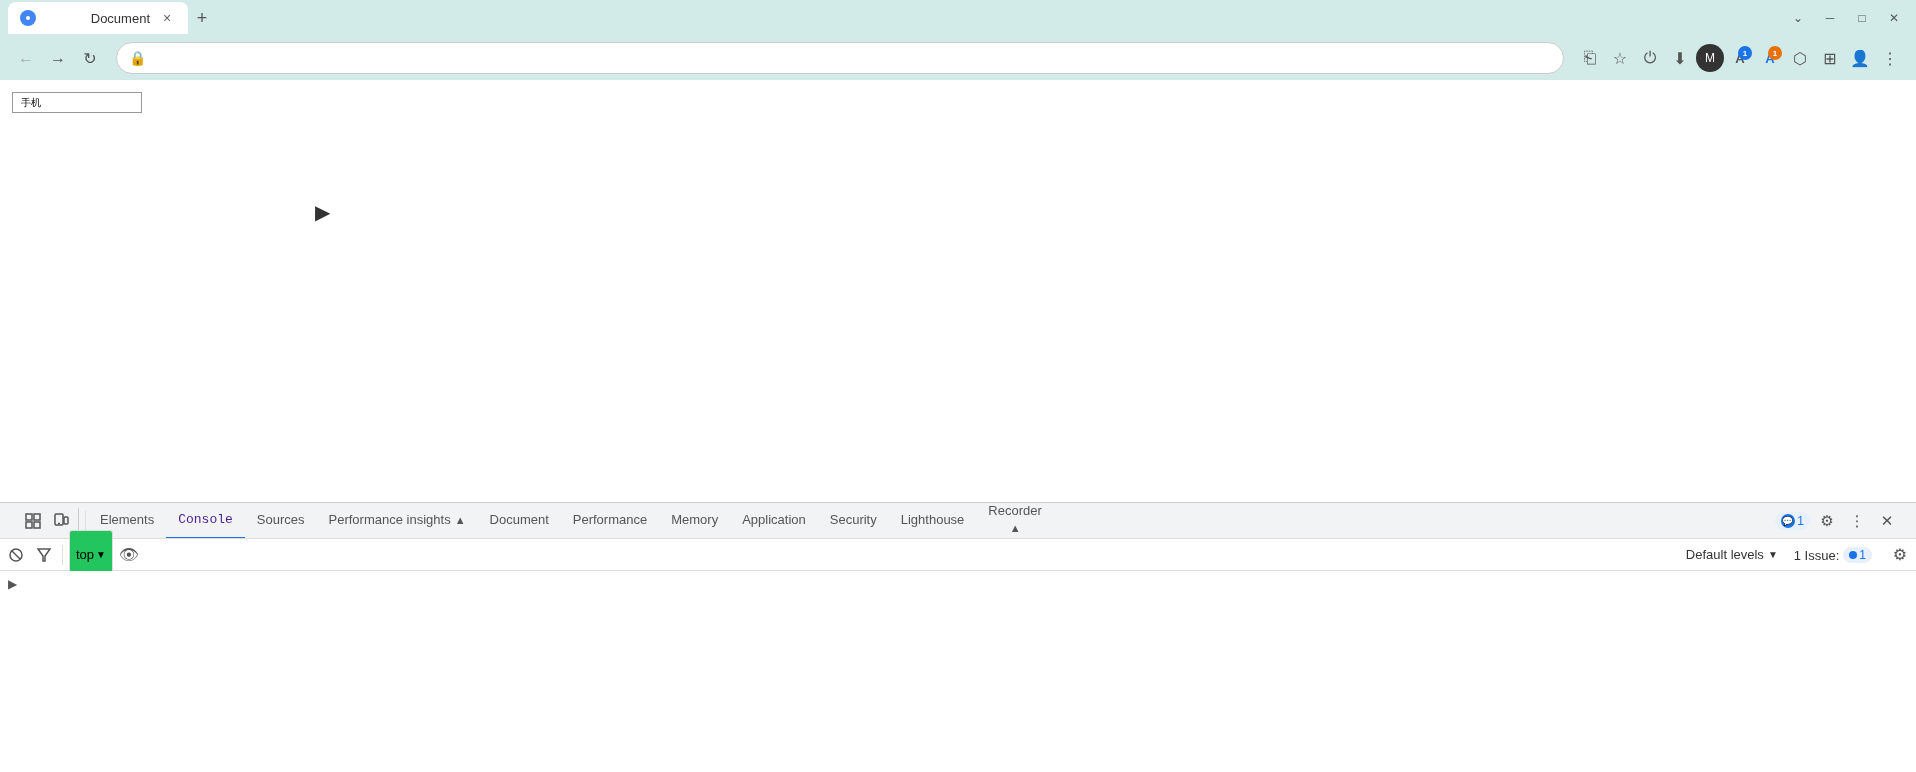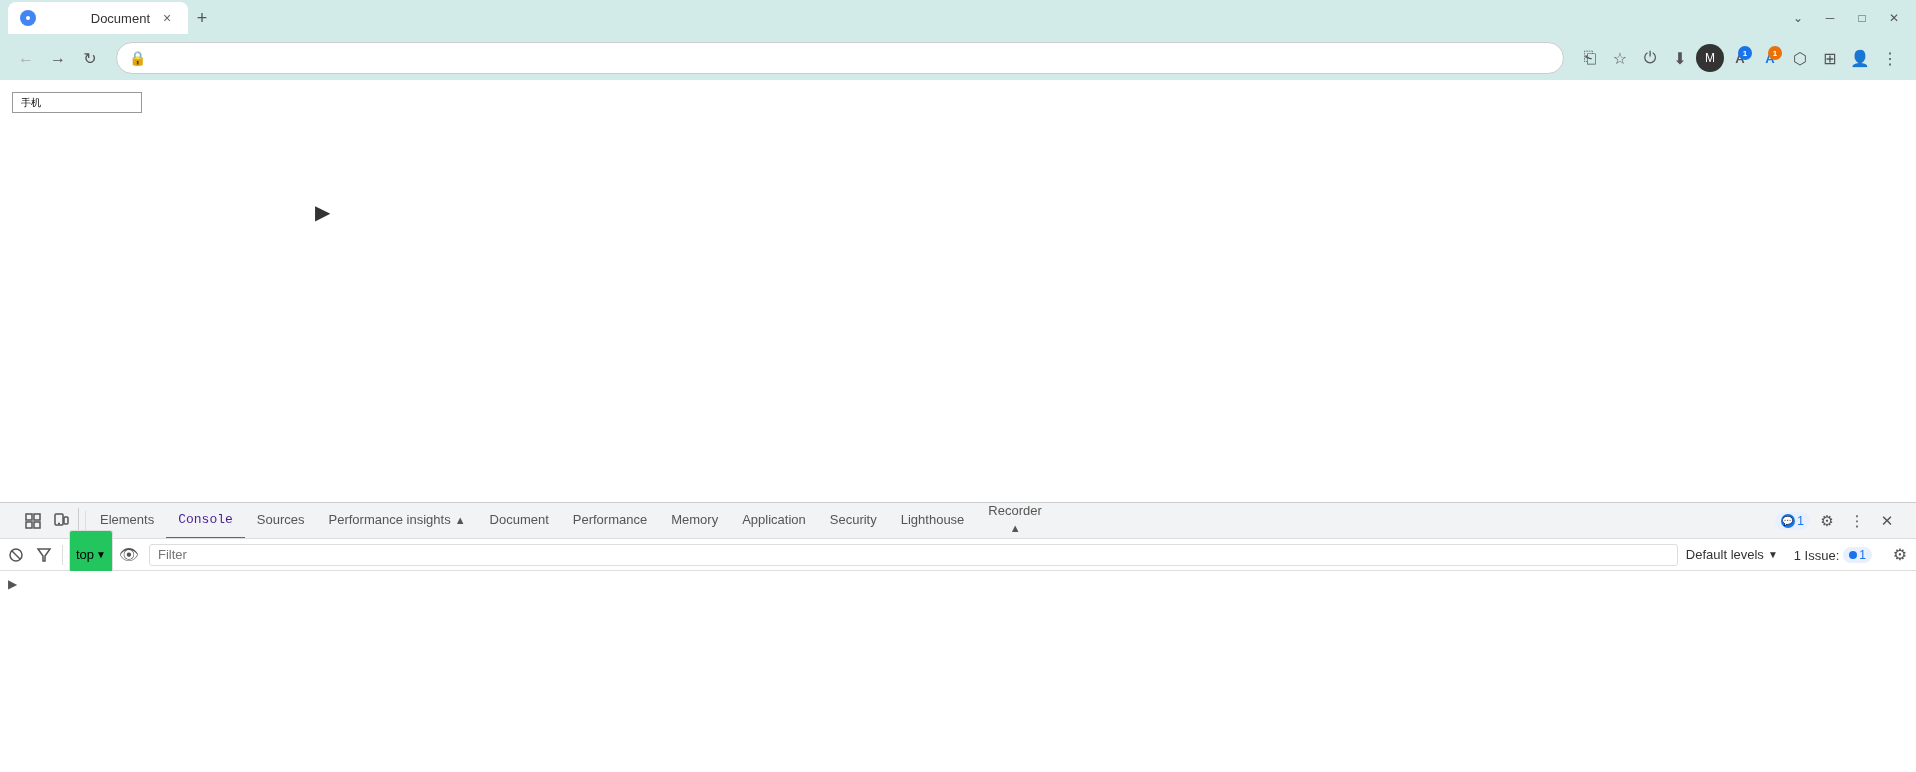--- a/index.html
+++ b/index.html
@@ -466,21 +466,20 @@
       <svg width="16" height="16" viewBox="0 0 16 16" fill="none">
         <polygon points="2,2 14,2 9,9 9,14 7,14 7,9" stroke="#555" stroke-width="1.5" fill="none"></polygon>
       </svg>
     </div>
     <div class="ct-separator"></div>
     <div class="top-selector">
       <span>top</span>
       <span style="font-size:10px;">▼</span>
     </div>
     <div class="ct-icon-btn" style="font-size:16px;">👁</div>
-    <input class="filter-input" type="text" placeholder="Filter" style="">
     <div class="console-toolbar-right">
       <div class="default-levels-btn">
         <span>Default levels</span>
         <span style="font-size:10px;margin-left:2px;">▼</span>
       </div>
       <div class="issue-badge">
         <span>1 Issue:</span>
         <div class="issue-count">
           <div class="issue-dot"></div>
           <span>1</span>

